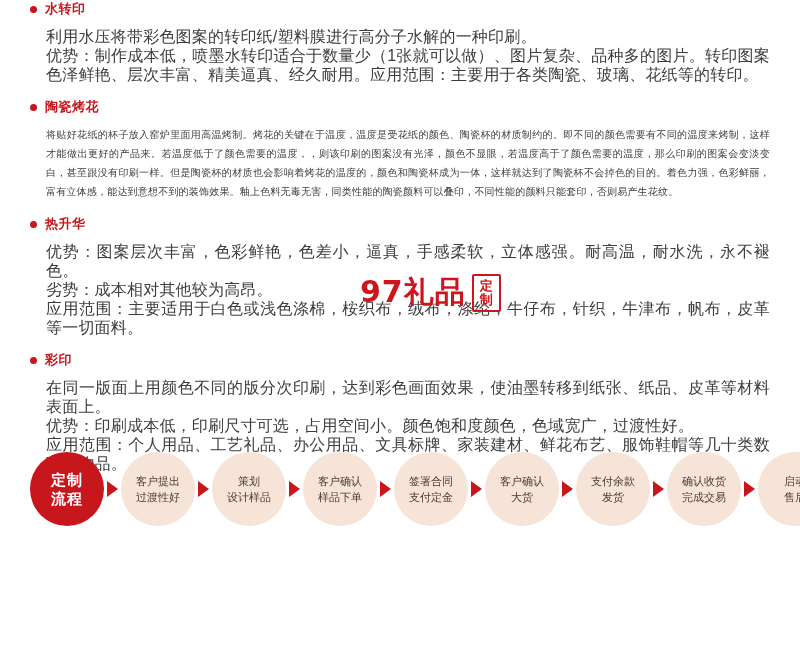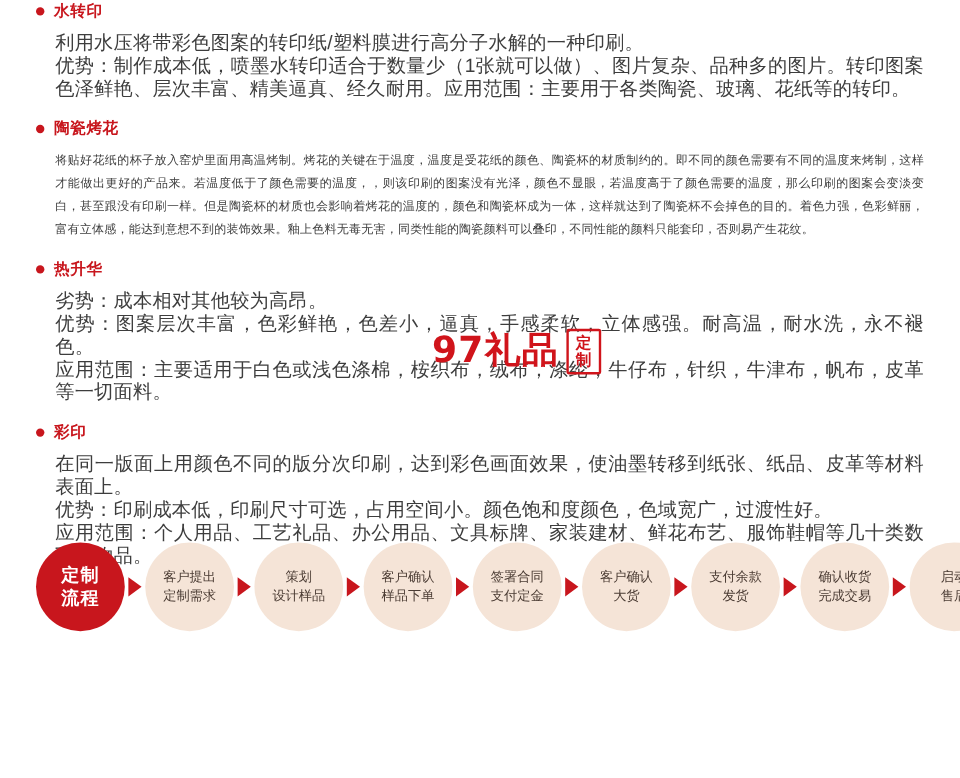--- a/index.html
+++ b/index.html
@@ -170,22 +170,22 @@
         <div class="sec-body">
           <div class="para">将贴好花纸的杯子放入窑炉里面用高温烤制。烤花的关键在于温度，温度是受花纸的颜色、陶瓷杯的材质制约的。即不同的颜色需要有不同的温度来烤制，这样才能做出更好的产品来。若温度低于了颜色需要的温度，，则该印刷的图案没有光泽，颜色不显眼，若温度高于了颜色需要的温度，那么印刷的图案会变淡变白，甚至跟没有印刷一样。但是陶瓷杯的材质也会影响着烤花的温度的，颜色和陶瓷杯成为一体，这样就达到了陶瓷杯不会掉色的目的。着色力强，色彩鲜丽，富有立体感，能达到意想不到的装饰效果。釉上色料无毒无害，同类性能的陶瓷颜料可以叠印，不同性能的颜料只能套印，否则易产生花纹。</div>
         </div>
       </div>
       <div class="section">
         <div class="sec-head">
           <span class="bullet"></span>
           <span class="sec-title">热升华</span>
         </div>
         <div class="sec-body">
+          <div class="line">优势：图案层次丰富，色彩鲜艳，色差小，逼真，手感柔软，立体感强。耐高温，耐水洗，永不褪色。</div>
           <div class="line">劣势：成本相对其他较为高昂。</div>
-          <div class="line">优势：图案层次丰富，色彩鲜艳，色差小，逼真，手感柔软，立体感强。耐高温，耐水洗，永不褪色。</div>
           <div class="line">应用范围：主要适用于白色或浅色涤棉，桉织布，绒布，涤纶，牛仔布，针织，牛津布，帆布，皮革等一切面料。</div>
         </div>
       </div>
       <div class="section">
         <div class="sec-head">
           <span class="bullet"></span>
           <span class="sec-title">彩印</span>
         </div>
         <div class="sec-body">
           <div class="line">在同一版面上用颜色不同的版分次印刷，达到彩色画面效果，使油墨转移到纸张、纸品、皮革等材料表面上。</div>
@@ -201,21 +201,21 @@
   </div>
 
   <div class="flow" id="flow-root">
       <div class="flow-start">
         <span>定制</span>
         <span>流程</span>
       </div>
       <div class="arrow"></div>
       <div class="node">
         <span>客户提出</span>
-        <span>定制需求</span>
+        <span>过渡性好</span>
       </div>
       <div class="arrow"></div>
       <div class="node">
         <span>策划</span>
         <span>设计样品</span>
       </div>
       <div class="arrow"></div>
       <div class="node">
         <span>客户确认</span>
         <span>样品下单</span>

